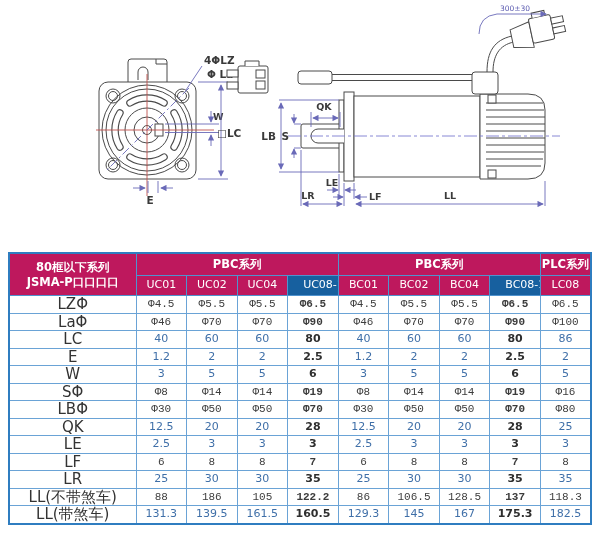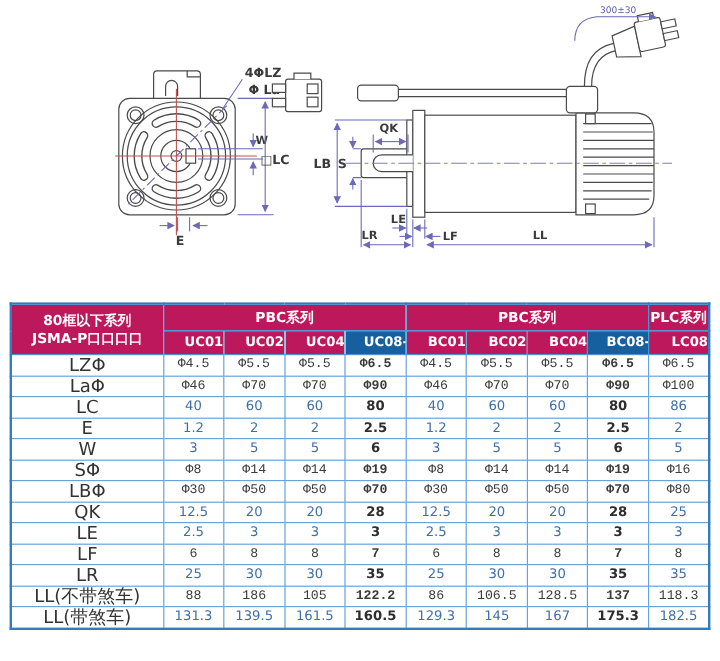--- a/index.html
+++ b/index.html
@@ -16,21 +16,21 @@
   .dimtext{font:400 7.5px "DejaVu Sans",sans-serif;fill:#5a5ab0;}
   
   table.spec{position:absolute;left:8px;top:252px;width:584px;border-collapse:collapse;
              table-layout:fixed;border:2px solid #2f7dc0;}
   .spec th,.spec td{border:1px solid #6aa3d6;text-align:center;padding:0;height:16px;
                     font-size:11px;line-height:1.1;overflow:hidden;white-space:nowrap;}
   .spec thead th{background:#be185d;color:#fff;border-color:#4f93cf;}
   .spec thead th.hl{background:#17609f;padding-left:15px;}
   .spec th.corner{font-size:11.5px;font-weight:700;line-height:1.3;}
   .spec th.group{font-size:11.5px;font-weight:700;height:21px;}
-  .spec th.colh{font-size:11px;font-weight:700;height:19px;text-align:right;}
+  .spec th.colh{font-size:11px;font-weight:400;height:19px;}
   .spec tbody th.rl{font-weight:400;color:#333;background:#fff;font-size:15px;}
   .spec td{color:#3f6fa8;}
   .spec tr.dk td{color:#3c3c3c;font-family:Liberation Mono, monospace;}
   .spec td.hl{font-weight:700;color:#2e2e2e;}
   
   .notes{position:absolute;left:18px;top:513px;font-size:12px;font-weight:600;
          color:#111;line-height:1.35;}
   .notes div{white-space:nowrap;}
 </style>
 </head>

